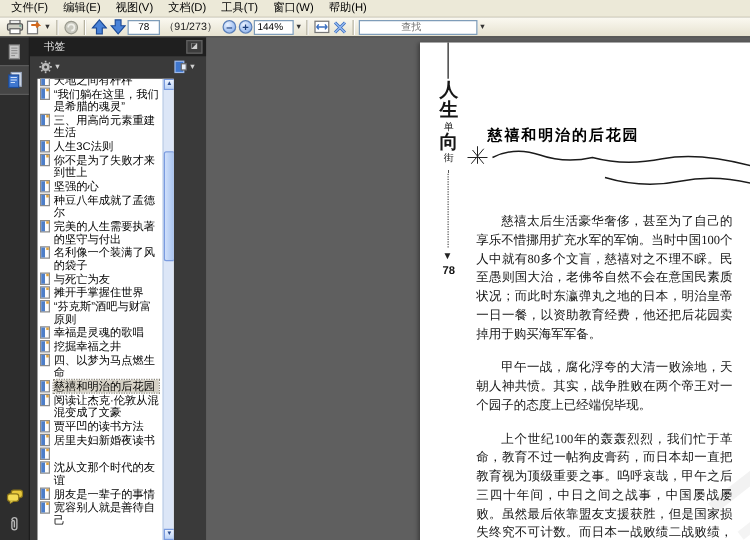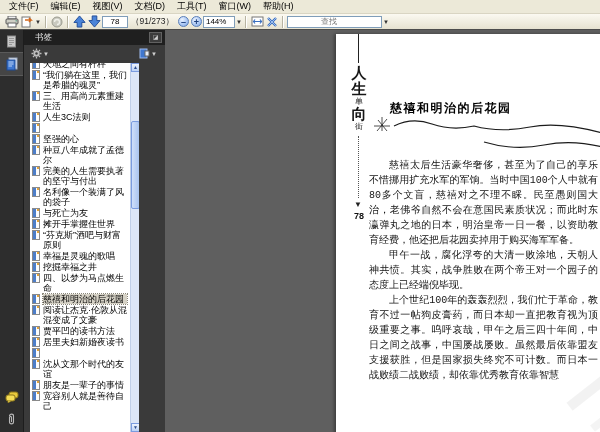--- a/index.html
+++ b/index.html
@@ -61,21 +61,21 @@
   .side-title .big{font-size:15px;font-weight:bold;line-height:16px;}
   .side-title .small{font-size:8px;line-height:9px;}
   .side-dots{position:absolute;left:22px;top:102px;height:62px;border-left:1px dotted #555;}
   .side-arrow{position:absolute;left:18px;top:166px;color:#222;font-size:8px;}
   .side-pagenum{position:absolute;left:14px;top:177px;width:18px;text-align:center;font-weight:bold;font-size:9px;
                 font-family:"Liberation Sans",sans-serif;}
   .chapter-title{position:absolute;left:54px;top:66px;font-size:12px;font-weight:bold;letter-spacing:1.5px;color:#000;}
   .doodle{position:absolute;left:28px;top:80px;}
   .body{position:absolute;left:33px;top:124px;width:229px;bottom:0;overflow:hidden;
         font-size:10px;line-height:15px;text-align:justify;color:#141414;}
-  .body p{margin:0;text-indent:2em;font-family:Liberation Mono, monospace;}
+  .body p{margin:12px;text-indent:2em;}
   .wm{position:absolute;right:28px;top:300px;width:10px;height:90px;background:rgba(0,0,0,.05);transform:rotate(52deg);}
   .wm2{position:absolute;right:10px;top:330px;width:8px;height:80px;background:rgba(0,0,0,.045);transform:rotate(52deg);}
 </style>
 </head>
 <body>
 
 <div class="app">
 
   <div class="menubar">
 
@@ -217,20 +217,21 @@
           <div class="bm">
             <span class="bm-icon"></span>
             <span class="bm-label">三、用高尚元素重建生活</span>
           </div>
           <div class="bm">
             <span class="bm-icon"></span>
             <span class="bm-label">人生3C法则</span>
           </div>
           <div class="bm">
             <span class="bm-icon"></span>
+            <span class="bm-label">你不是为了失败才来到世上</span>
           </div>
           <div class="bm">
             <span class="bm-icon"></span>
             <span class="bm-label">坚强的心</span>
           </div>
           <div class="bm">
             <span class="bm-icon"></span>
             <span class="bm-label">种豆八年成就了孟德尔</span>
           </div>
           <div class="bm">

